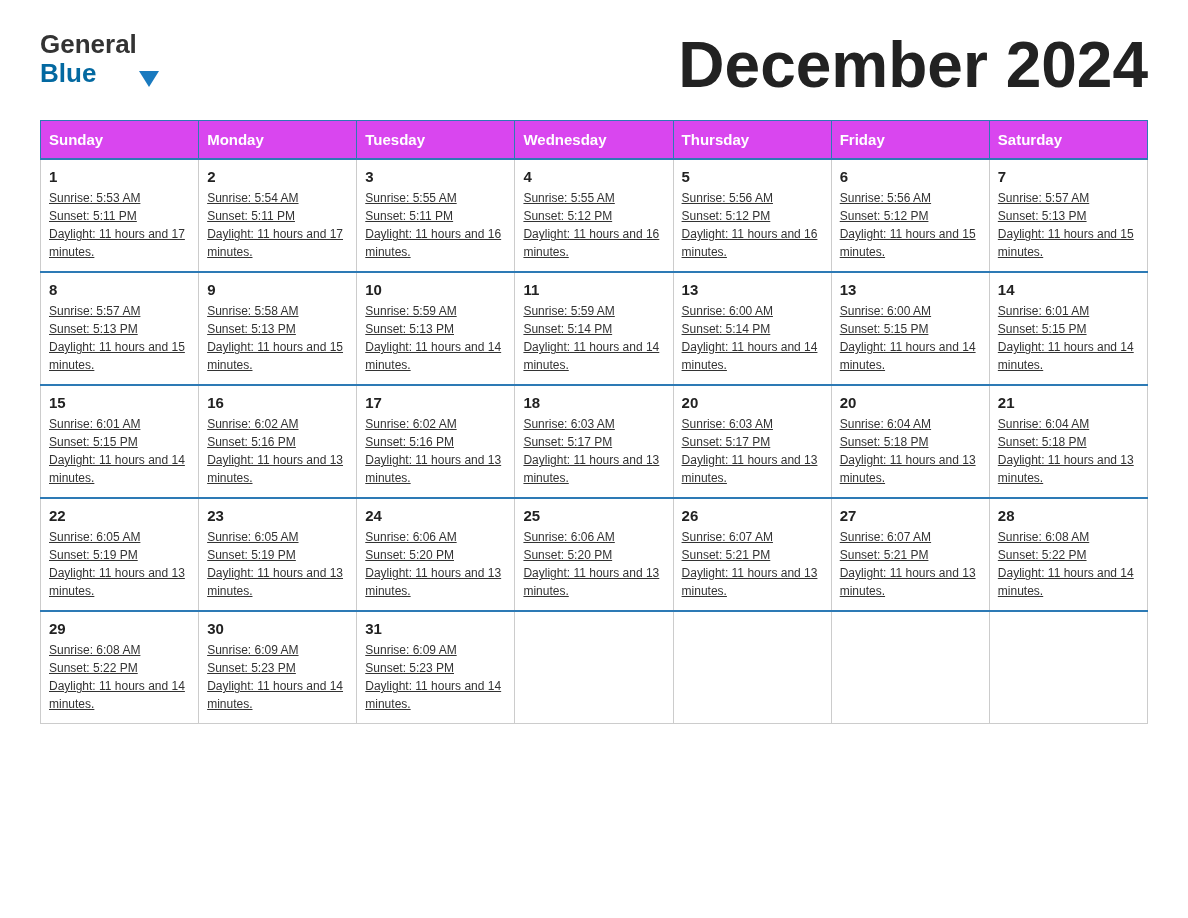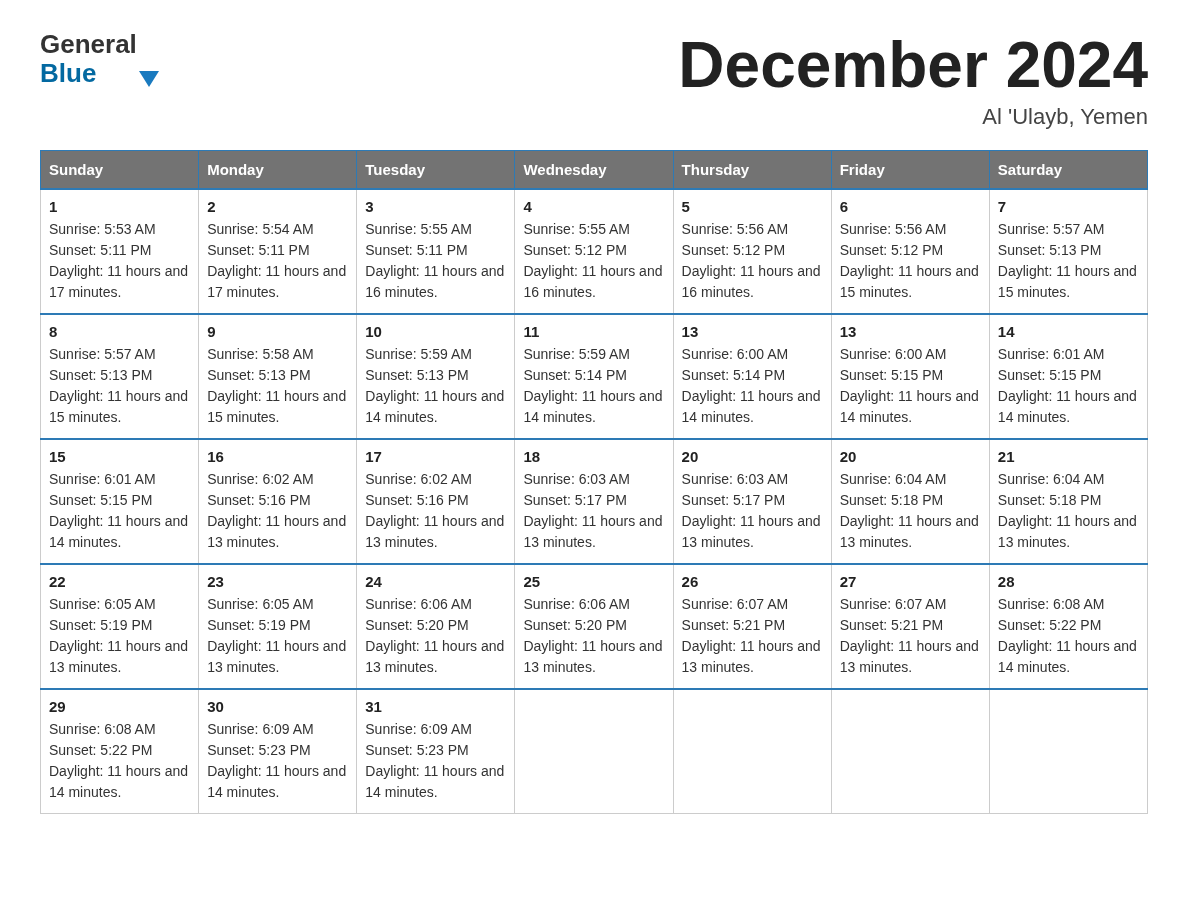--- a/index.html
+++ b/index.html
@@ -33,21 +33,21 @@
     .location-title {
       font-size: 22px;
       color: #444;
       margin-top: 4px;
     }
     .calendar {
       width: 100%;
       border-collapse: collapse;
     }
     .calendar thead tr th {
-      background-color: #737373;
+      background-color: #d946ef;
       color: #fff;
       font-size: 15px;
       font-weight: bold;
       padding: 10px 8px;
       text-align: left;
       border: 1px solid #2d7ab5;
     }
     .calendar tbody tr td {
       vertical-align: top;
       padding: 8px 8px 10px 8px;
@@ -57,23 +57,24 @@
       width: calc(100% / 7);
       min-height: 90px;
     }
     .calendar tbody tr td .day-num {
       font-size: 15px;
       font-weight: bold;
       display: block;
       margin-bottom: 4px;
     }
     .calendar tbody tr td .day-info {
-      font-size: 14px;
+      font-size: 12px;
       line-height: 1.5;
       color: #333;
+      text-decoration: underline;
     }
     .calendar tbody tr td.empty {
       background: #fff;
     }
     .calendar tbody tr {
       border-top: 2px solid #2d7ab5;
     }
     .logo-wrapper {
       display: flex;
       align-items: flex-end;
@@ -95,21 +96,20 @@
 <div class="header">
   <div class="logo-wrapper">
     <div class="logo-text">
       <span style="font-size:26px;font-weight:bold;color:#333;">General</span>
       <span style="font-size:26px;font-weight:bold;color:#0369a1;">Blue</span>
     </div>
     <div class="logo-triangle"></div>
   </div>
   <div class="title-block">
     <div class="month-title">December 2024</div>
-    <div class="location-title">Al 'Ulayb, Yemen</div>
   </div>
 </div>
 
 <table class="calendar">
   <thead>
     <tr>
     <th>Sunday</th>
         <th>Monday</th>
         <th>Tuesday</th>
         <th>Wednesday</th>

